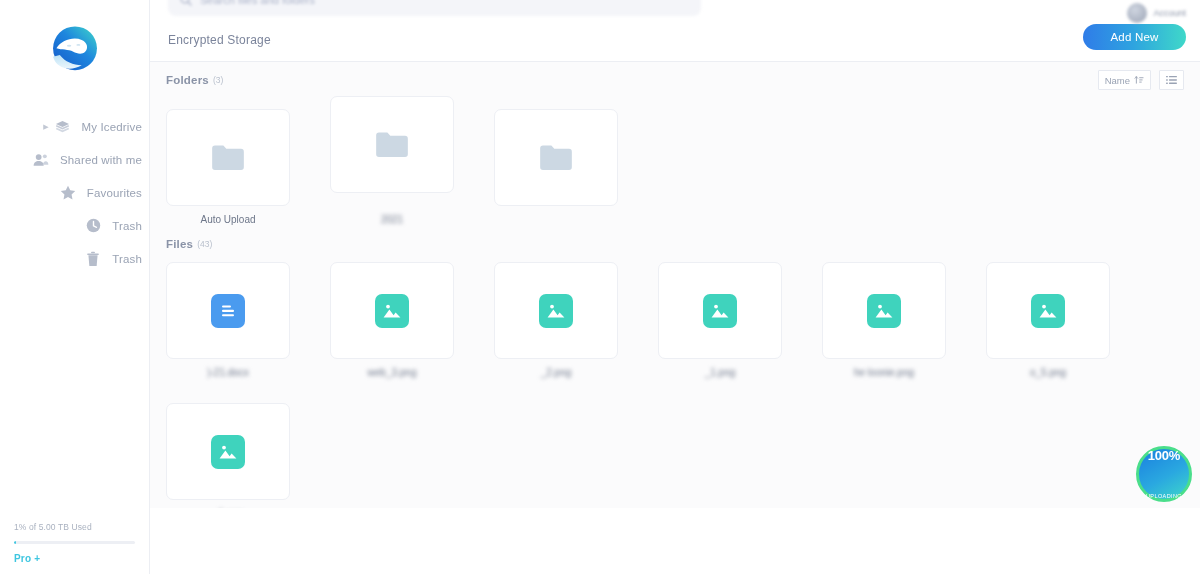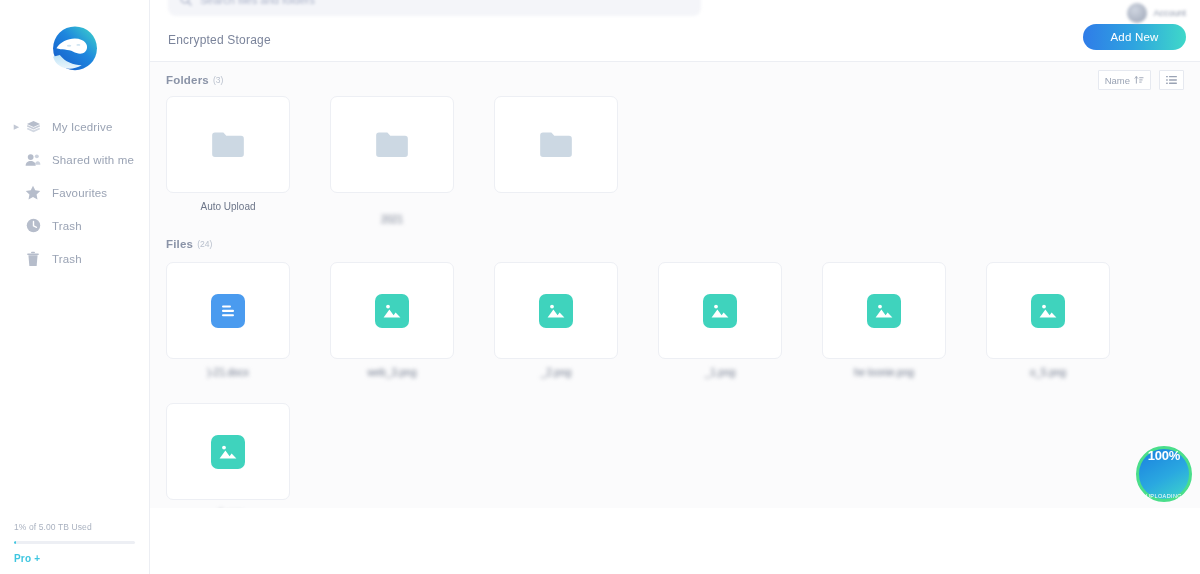--- a/index.html
+++ b/index.html
@@ -28,20 +28,21 @@
 
   .nav { margin-top: 10px; padding: 0 7px; }
   .nav-item {
     display: flex; align-items: center;
     height: 33px;
     border-radius: 7px;
     padding-left: 4px;
     margin-bottom: 0px;
     cursor: pointer;
     position: relative;
+    justify-content: flex-end;
   }
   .nav-item.active { background: #f6f7fb; }
   .nav-item.active::before{
     content:""; position:absolute; left:-7px; top:4px;
     width:3px; height:25px; border-radius:0 3px 3px 0; background:#3ec6e0;
   }
   .caret {
     width: 11px; font-size: 7px; color: #c2c8d4; line-height: 1;
     flex: 0 0 11px; text-align:center;
   }
@@ -118,21 +119,21 @@
   .sec-count { font-size: 8.5px; color: #b9c0cd; margin-left: 4px; }
   .sec-spacer { flex: 1 1 auto; }
   .ctrl {
     height: 20px; border: 1px solid #e6e9f0; border-radius: 1px;
     background: #fff; display: flex; align-items: center; gap: 4px;
     padding: 0 6px; cursor: pointer; margin-left: 8px;
   }
   .ctrl-txt { font-size: 9.5px; color: #9aa3b4; }
 
   
-  .grid { padding: 0 16px; display: flex; flex-wrap: wrap; gap: 24px 40px; }
+  .grid { padding: 0 16px; display: flex; flex-wrap: wrap; gap: 24px 40px; align-items: flex-end; }
   .card-wrap { width: 124px; }
   .card {
     width: 124px; height: 97px;
     background: #fff; border: 1px solid #edeff4; border-radius: 7px;
     display: flex; align-items: center; justify-content: center;
     cursor: pointer;
   }
   .card.file { height: 97px; }
   .label {
     margin-top: 7px; text-align: center;
@@ -330,21 +331,21 @@
             <svg class="folder-ico" viewBox="0 0 36 29">
               <path d="M1 4.5 A3 3 0 0 1 4 1.5 H13 L16.2 5.2 H32 A3 3 0 0 1 35 8.2 V25 A3 3 0 0 1 32 28 H4 A3 3 0 0 1 1 25 Z" fill="#ccd8e3"></path>
             </svg>
           </div>
           <div class="label blurred">&nbsp;</div>
         </div>
       </div>
 
     <div class="sec">
       <span class="sec-title">Files</span>
-      <span class="sec-count">(24)</span>
+      <span class="sec-count">(43)</span>
     </div>
 
     <div class="grid files-grid" id="files-grid-1">
         <div class="card-wrap">
           <div class="card file">
             <span class="file-ico doc">
               <svg width="18" height="18" viewBox="0 0 18 18">
                 <rect x="3" y="3.4" width="9" height="2.1" rx="1" fill="#fff"></rect>
                 <rect x="3" y="7.8" width="12" height="2.1" rx="1" fill="#fff"></rect>
                 <rect x="3" y="12.2" width="12" height="2.1" rx="1" fill="#fff"></rect>

